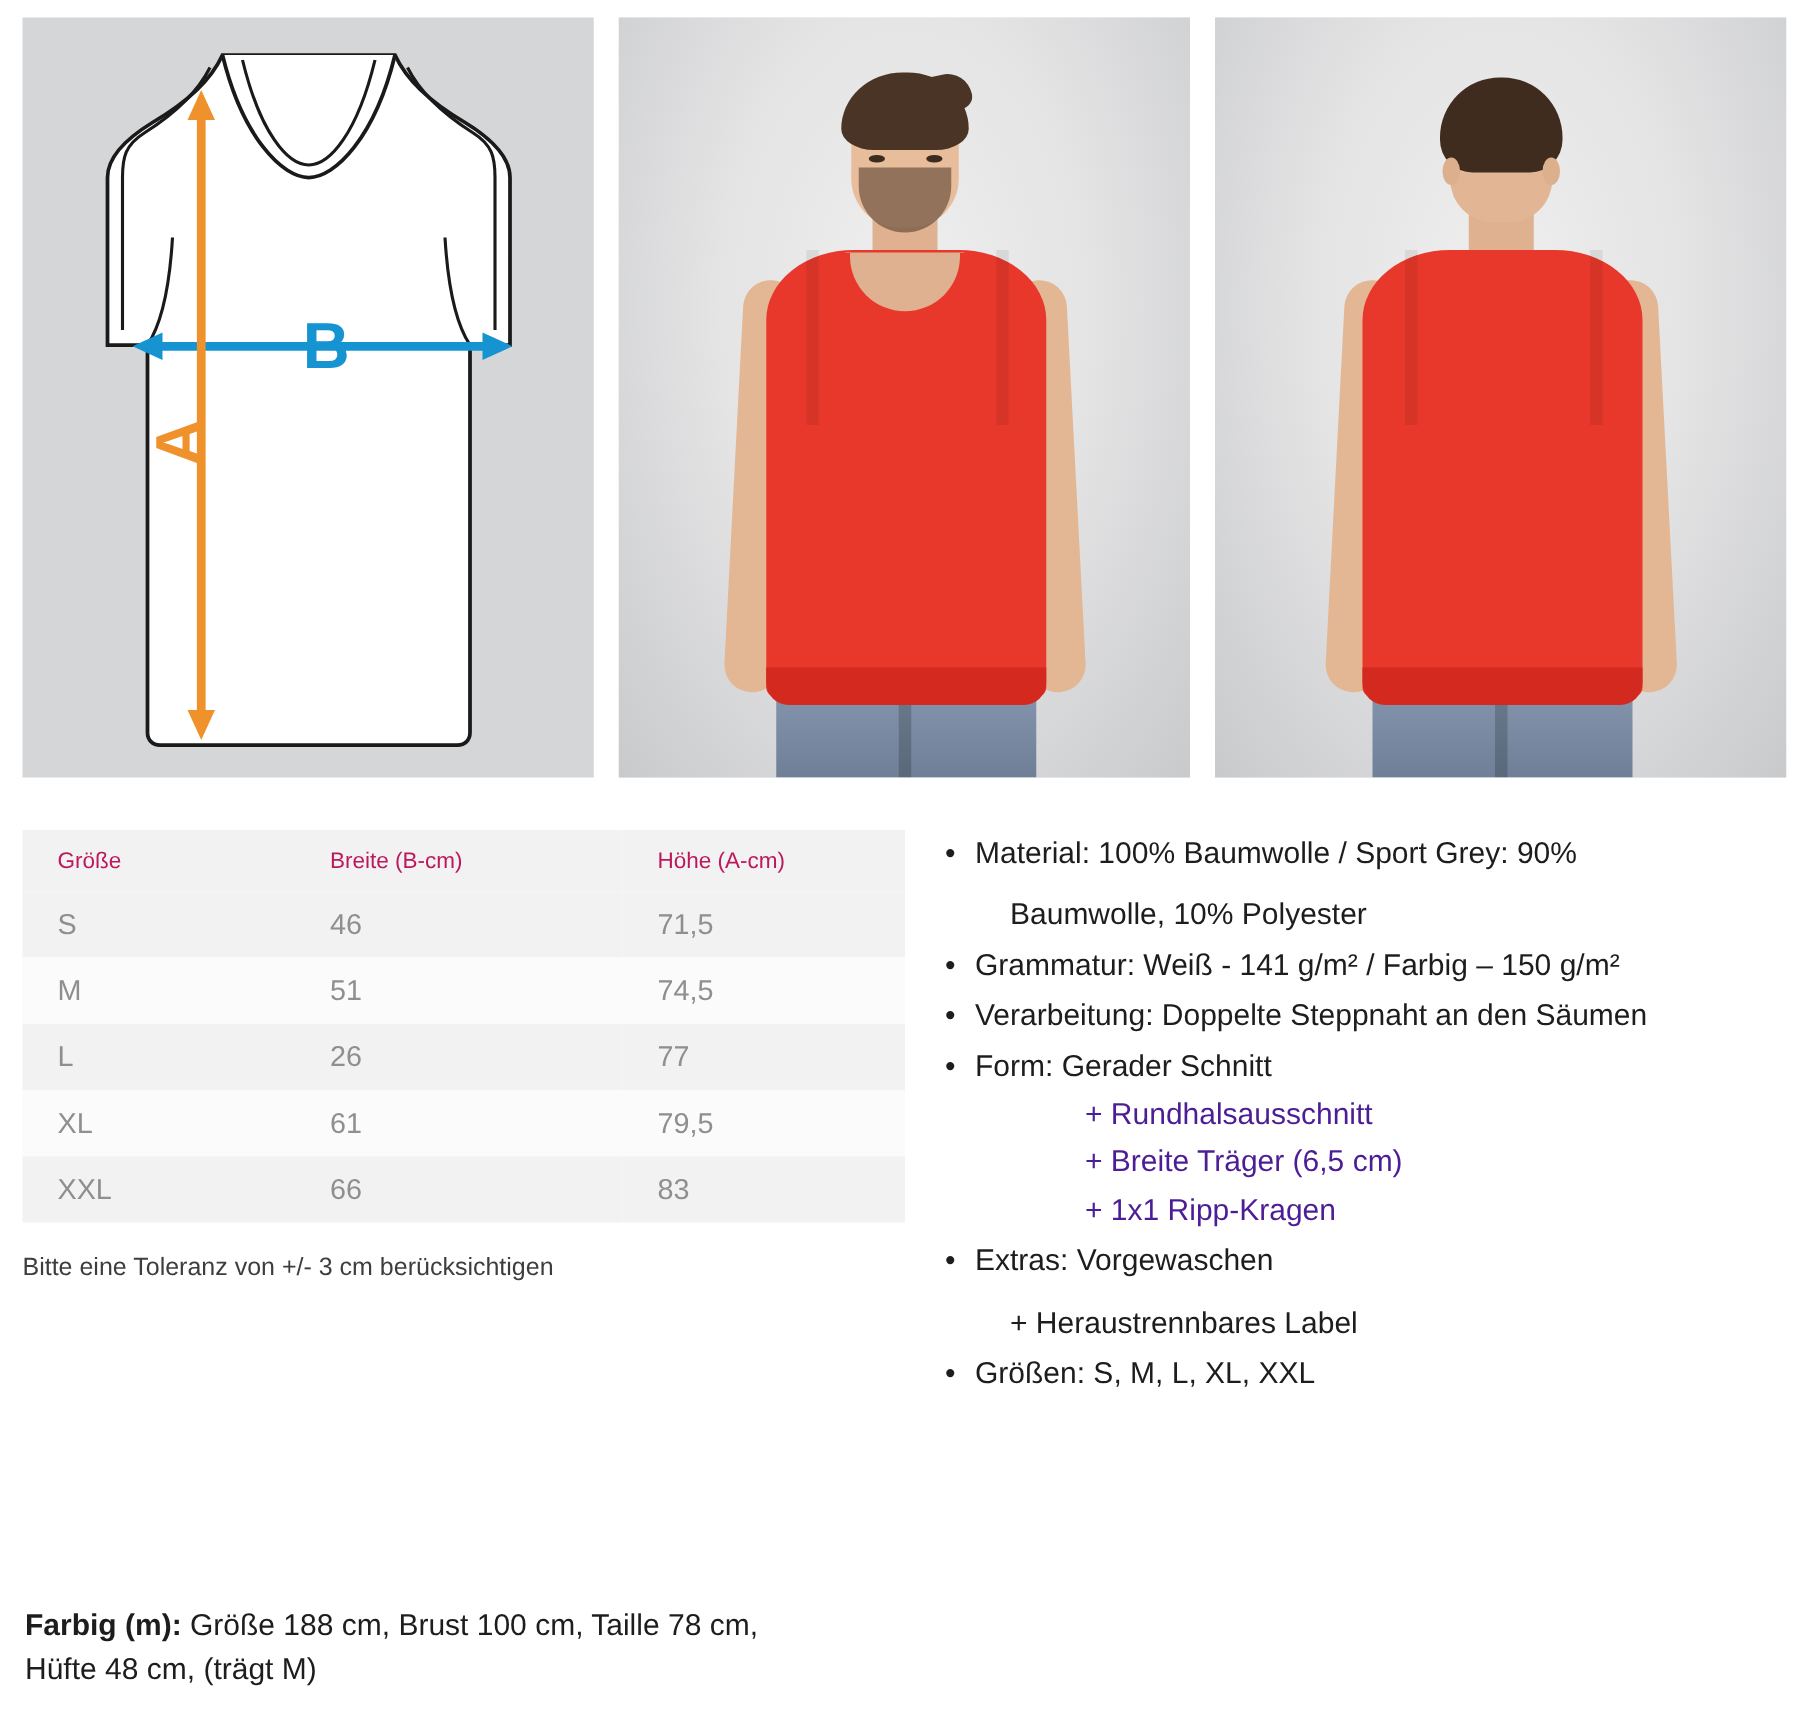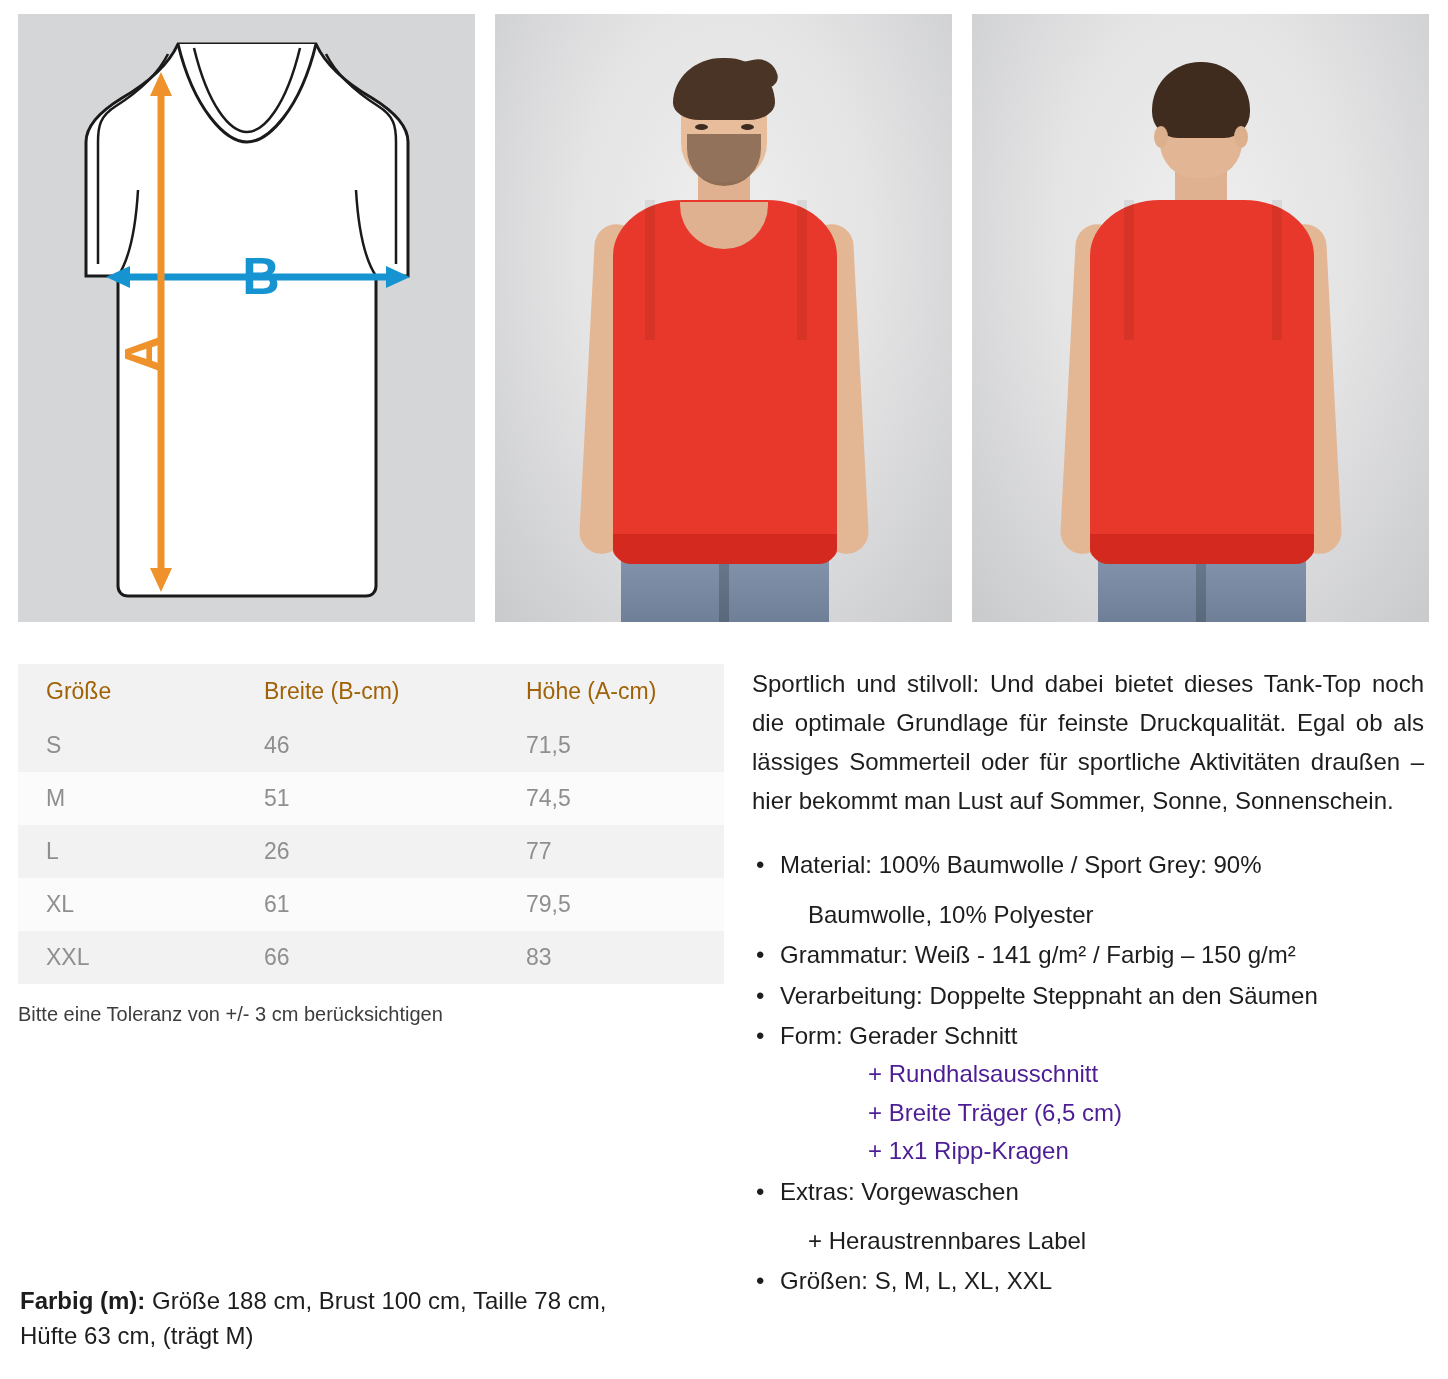--- a/index.html
+++ b/index.html
@@ -119,21 +119,21 @@
 
   
   .table-wrap {
     position: absolute; left: 18px; top: 664px; width: 706px;
   }
   table.size {
     width: 100%; border-collapse: collapse; font-size: 23px; color: #8a8a8a;
   }
   table.size th {
     text-align: left; font-weight: normal; padding: 14px 0 14px 28px;
-    background: #f2f2f2; color: #a16207; font-size: 23px;
+    background: #f2f2f2; color: #be185d; font-size: 18px;
   }
   table.size td {
     padding: 13px 0 13px 28px; color: #8f8f8f; font-size: 23px;
   }
   table.size tr.odd td { background: #f2f2f2; }
   table.size tr.even td { background: #fbfbfb; }
   col.c1 { width: 218px; }
   col.c2 { width: 262px; }
   col.c3 { width: 226px; }
 
@@ -283,25 +283,24 @@
           <td>83</td>
         </tr>
       </tbody>
     </table>
   </div>
 
   <div class="tolerance">Bitte eine Toleranz von +/- 3 cm berücksichtigen</div>
 
   <div class="model-line">
     <b>Farbig (m):</b><span> Größe 188 cm, Brust 100 cm, Taille 78 cm,</span><br>
-    <span>Hüfte 63 cm, (trägt M)</span>
+    <span>Hüfte 48 cm, (trägt M)</span>
   </div>
 
   <div class="right-col">
-    <p class="intro">Sportlich und stilvoll: Und dabei bietet dieses Tank-Top noch die optimale Grundlage für feinste Druckqualität. Egal ob als lässiges Sommerteil oder für sportliche Aktivitäten draußen – hier bekommt man Lust auf Sommer, Sonne, Sonnenschein.</p>
 
     <ul class="specs">
       <li>
         <span>Material: 100% Baumwolle / Sport Grey: 90%</span>
         <div class="cont">Baumwolle, 10% Polyester</div>
       </li>
       <li>
         <span>Grammatur: Weiß - 141 g/m² / Farbig – 150 g/m²</span>
       </li>
       <li>

